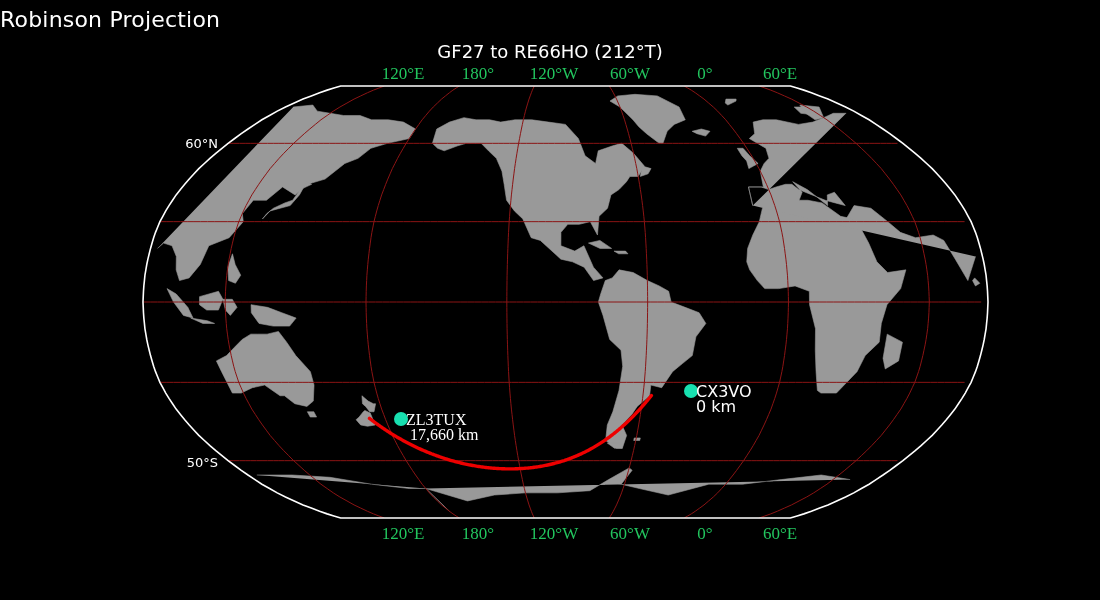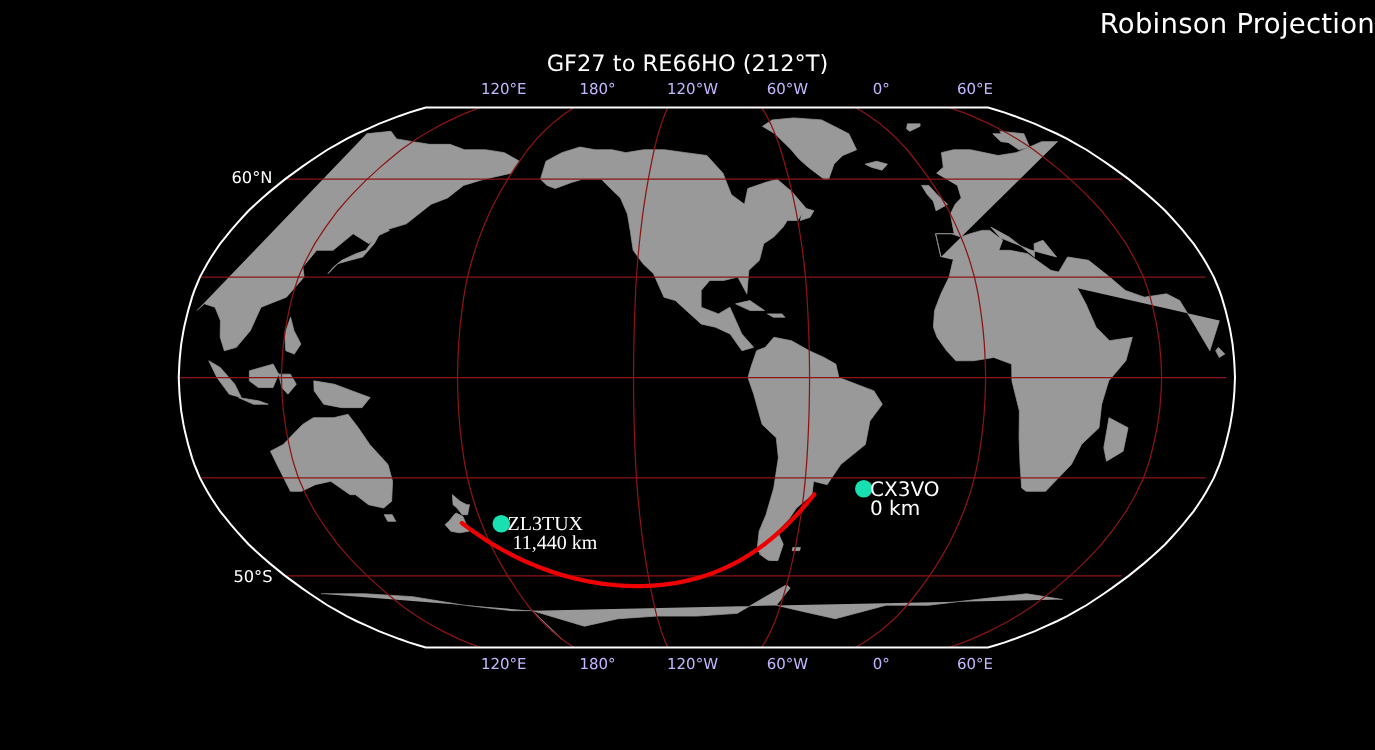--- a/index.html
+++ b/index.html
@@ -20,40 +20,41 @@
     left: 0; top: 0;
     width: 1100px;
     height: 600px;
     background: #000000;
   }
   .title {
     position: absolute;
     left: 0;
     top: 7px;
     width: 1100px;
-    text-align: right;
+    text-align: left;
     font-size: 22px;
     color: #ffffff;
     letter-spacing: 0.2px;
   }
   .subtitle {
     position: absolute;
     left: 0;
     top: 41px;
     width: 1100px;
     text-align: center;
     font-size: 18px;
     color: #ffffff;
   }
   .lon-label {
     position: absolute;
-    font-size: 12px;
-    color: #c4b5fd;
+    font-size: 17px;
+    color: #22c55e;
     transform: translateX(-50%);
     white-space: nowrap;
+    font-family: Liberation Serif, serif;
   }
   .lat-label {
     position: absolute;
     font-size: 13px;
     color: #ffffff;
     transform: translateY(-50%);
     text-align: right;
     white-space: nowrap;
   }
   .station-label {
@@ -155,20 +156,20 @@
     </g>
 
     <path id="globe-outline" d="M 790.35,86.00 L 790.35,86.00 L 797.11,88.06 L 803.87,90.13 L 811.40,92.75 L 819.70,95.92 L 828.00,99.09 L 836.77,103.05 L 845.54,107.00 L 853.76,111.15 L 861.43,115.48 L 869.11,119.80 L 876.05,124.40 L 883.00,129.00 L 889.76,133.70 L 896.33,138.51 L 902.91,143.33 L 909.06,148.31 L 915.21,153.30 L 921.07,158.35 L 926.63,163.47 L 932.19,168.60 L 936.97,173.83 L 941.75,179.05 L 946.29,184.31 L 950.58,189.61 L 954.87,194.91 L 958.44,200.25 L 962.01,205.59 L 965.25,210.93 L 968.17,216.29 L 971.10,221.65 L 973.29,227.00 L 975.49,232.36 L 977.37,237.72 L 978.92,243.08 L 980.48,248.43 L 981.80,253.79 L 983.11,259.15 L 984.23,264.50 L 985.14,269.86 L 986.05,275.22 L 986.59,280.57 L 987.14,285.93 L 987.52,291.29 L 987.76,296.64 L 988.00,302.00 L 987.76,307.36 L 987.52,312.71 L 987.14,318.07 L 986.59,323.43 L 986.05,328.78 L 985.14,334.14 L 984.23,339.50 L 983.11,344.85 L 981.80,350.21 L 980.48,355.57 L 978.92,360.92 L 977.37,366.28 L 975.49,371.64 L 973.29,377.00 L 971.10,382.35 L 968.17,387.71 L 965.25,393.07 L 962.01,398.41 L 958.44,403.75 L 954.87,409.09 L 950.58,414.39 L 946.29,419.69 L 941.75,424.95 L 936.97,430.17 L 932.19,435.40 L 926.63,440.53 L 921.07,445.65 L 915.21,450.70 L 909.06,455.69 L 902.91,460.67 L 896.33,465.49 L 889.76,470.30 L 883.00,475.00 L 876.05,479.60 L 869.11,484.20 L 861.43,488.52 L 853.76,492.85 L 845.54,497.00 L 836.77,500.95 L 828.00,504.91 L 819.70,508.08 L 811.40,511.25 L 803.87,513.87 L 797.11,515.94 L 790.35,518.00 L 790.35,518.00 L 785.36,518.00 L 780.36,518.00 L 775.36,518.00 L 770.37,518.00 L 765.37,518.00 L 760.37,518.00 L 755.38,518.00 L 750.38,518.00 L 745.38,518.00 L 740.39,518.00 L 735.39,518.00 L 730.39,518.00 L 725.40,518.00 L 720.40,518.00 L 715.40,518.00 L 710.40,518.00 L 705.41,518.00 L 700.41,518.00 L 695.41,518.00 L 690.42,518.00 L 685.42,518.00 L 680.42,518.00 L 675.43,518.00 L 670.43,518.00 L 665.43,518.00 L 660.44,518.00 L 655.44,518.00 L 650.44,518.00 L 645.45,518.00 L 640.45,518.00 L 635.45,518.00 L 630.46,518.00 L 625.46,518.00 L 620.46,518.00 L 615.47,518.00 L 610.47,518.00 L 605.47,518.00 L 600.48,518.00 L 595.48,518.00 L 590.48,518.00 L 585.49,518.00 L 580.49,518.00 L 575.49,518.00 L 570.50,518.00 L 565.50,518.00 L 560.50,518.00 L 555.51,518.00 L 550.51,518.00 L 545.51,518.00 L 540.51,518.00 L 535.52,518.00 L 530.52,518.00 L 525.52,518.00 L 520.53,518.00 L 515.53,518.00 L 510.53,518.00 L 505.54,518.00 L 500.54,518.00 L 495.54,518.00 L 490.55,518.00 L 485.55,518.00 L 480.55,518.00 L 475.56,518.00 L 470.56,518.00 L 465.56,518.00 L 460.57,518.00 L 455.57,518.00 L 450.57,518.00 L 445.58,518.00 L 440.58,518.00 L 435.58,518.00 L 430.59,518.00 L 425.59,518.00 L 420.59,518.00 L 415.60,518.00 L 410.60,518.00 L 405.60,518.00 L 400.61,518.00 L 395.61,518.00 L 390.61,518.00 L 385.62,518.00 L 380.62,518.00 L 375.62,518.00 L 370.62,518.00 L 365.63,518.00 L 360.63,518.00 L 355.63,518.00 L 350.64,518.00 L 345.64,518.00 L 340.65,518.00 L 333.89,515.94 L 327.13,513.87 L 319.60,511.25 L 311.30,508.08 L 303.00,504.91 L 294.23,500.95 L 285.46,497.00 L 277.24,492.85 L 269.57,488.52 L 261.89,484.20 L 254.95,479.60 L 248.00,475.00 L 241.24,470.30 L 234.67,465.49 L 228.09,460.67 L 221.94,455.69 L 215.79,450.70 L 209.93,445.65 L 204.37,440.53 L 198.81,435.40 L 194.03,430.17 L 189.25,424.95 L 184.71,419.69 L 180.42,414.39 L 176.13,409.09 L 172.56,403.75 L 168.99,398.41 L 165.75,393.07 L 162.83,387.71 L 159.90,382.35 L 157.71,377.00 L 155.51,371.64 L 153.63,366.28 L 152.08,360.92 L 150.52,355.57 L 149.20,350.21 L 147.89,344.85 L 146.77,339.50 L 145.86,334.14 L 144.95,328.78 L 144.41,323.43 L 143.86,318.07 L 143.48,312.71 L 143.24,307.36 L 143.00,302.00 L 143.24,296.64 L 143.48,291.29 L 143.86,285.93 L 144.41,280.57 L 144.95,275.22 L 145.86,269.86 L 146.77,264.50 L 147.89,259.15 L 149.20,253.79 L 150.52,248.43 L 152.08,243.08 L 153.63,237.72 L 155.51,232.36 L 157.71,227.00 L 159.90,221.65 L 162.83,216.29 L 165.75,210.93 L 168.99,205.59 L 172.56,200.25 L 176.13,194.91 L 180.42,189.61 L 184.71,184.31 L 189.25,179.05 L 194.03,173.83 L 198.81,168.60 L 204.37,163.47 L 209.93,158.35 L 215.79,153.30 L 221.94,148.31 L 228.09,143.33 L 234.67,138.51 L 241.24,133.70 L 248.00,129.00 L 254.95,124.40 L 261.89,119.80 L 269.57,115.48 L 277.24,111.15 L 285.46,107.00 L 294.23,103.05 L 303.00,99.09 L 311.30,95.92 L 319.60,92.75 L 327.13,90.13 L 333.89,88.06 L 340.65,86.00 L 340.65,86.00 L 345.64,86.00 L 350.64,86.00 L 355.64,86.00 L 360.63,86.00 L 365.63,86.00 L 370.63,86.00 L 375.62,86.00 L 380.62,86.00 L 385.62,86.00 L 390.61,86.00 L 395.61,86.00 L 400.61,86.00 L 405.60,86.00 L 410.60,86.00 L 415.60,86.00 L 420.60,86.00 L 425.59,86.00 L 430.59,86.00 L 435.59,86.00 L 440.58,86.00 L 445.58,86.00 L 450.58,86.00 L 455.57,86.00 L 460.57,86.00 L 465.57,86.00 L 470.56,86.00 L 475.56,86.00 L 480.56,86.00 L 485.55,86.00 L 490.55,86.00 L 495.55,86.00 L 500.54,86.00 L 505.54,86.00 L 510.54,86.00 L 515.53,86.00 L 520.53,86.00 L 525.53,86.00 L 530.52,86.00 L 535.52,86.00 L 540.52,86.00 L 545.51,86.00 L 550.51,86.00 L 555.51,86.00 L 560.50,86.00 L 565.50,86.00 L 570.50,86.00 L 575.49,86.00 L 580.49,86.00 L 585.49,86.00 L 590.49,86.00 L 595.48,86.00 L 600.48,86.00 L 605.48,86.00 L 610.47,86.00 L 615.47,86.00 L 620.47,86.00 L 625.46,86.00 L 630.46,86.00 L 635.46,86.00 L 640.45,86.00 L 645.45,86.00 L 650.45,86.00 L 655.44,86.00 L 660.44,86.00 L 665.44,86.00 L 670.43,86.00 L 675.43,86.00 L 680.43,86.00 L 685.42,86.00 L 690.42,86.00 L 695.42,86.00 L 700.41,86.00 L 705.41,86.00 L 710.41,86.00 L 715.40,86.00 L 720.40,86.00 L 725.40,86.00 L 730.39,86.00 L 735.39,86.00 L 740.39,86.00 L 745.38,86.00 L 750.38,86.00 L 755.38,86.00 L 760.38,86.00 L 765.37,86.00 L 770.37,86.00 L 775.37,86.00 L 780.36,86.00 L 785.36,86.00 Z" fill="none" stroke="#ffffff" stroke-width="1.6"></path>
 
     <circle id="marker-0" r="7" fill="#18e0b0" cx="401" cy="419"></circle>
     <circle id="marker-1" r="7" fill="#18e0b0" cx="691" cy="391"></circle>
   </svg>
 
   <div class="station-label" style="left:406px; top:412px;font-family:Liberation Serif, serif;">
     <div>ZL3TUX</div>
-    <div style="margin-left:4px;">11,440 km</div>
+    <div style="margin-left:4px;">17,660 km</div>
   </div>
   <div class="station-label" style="left:696px; top:384px;">
     <div>CX3VO</div>
     <div>0 km</div>
   </div>
 
 </div>
 
 </body></html>

